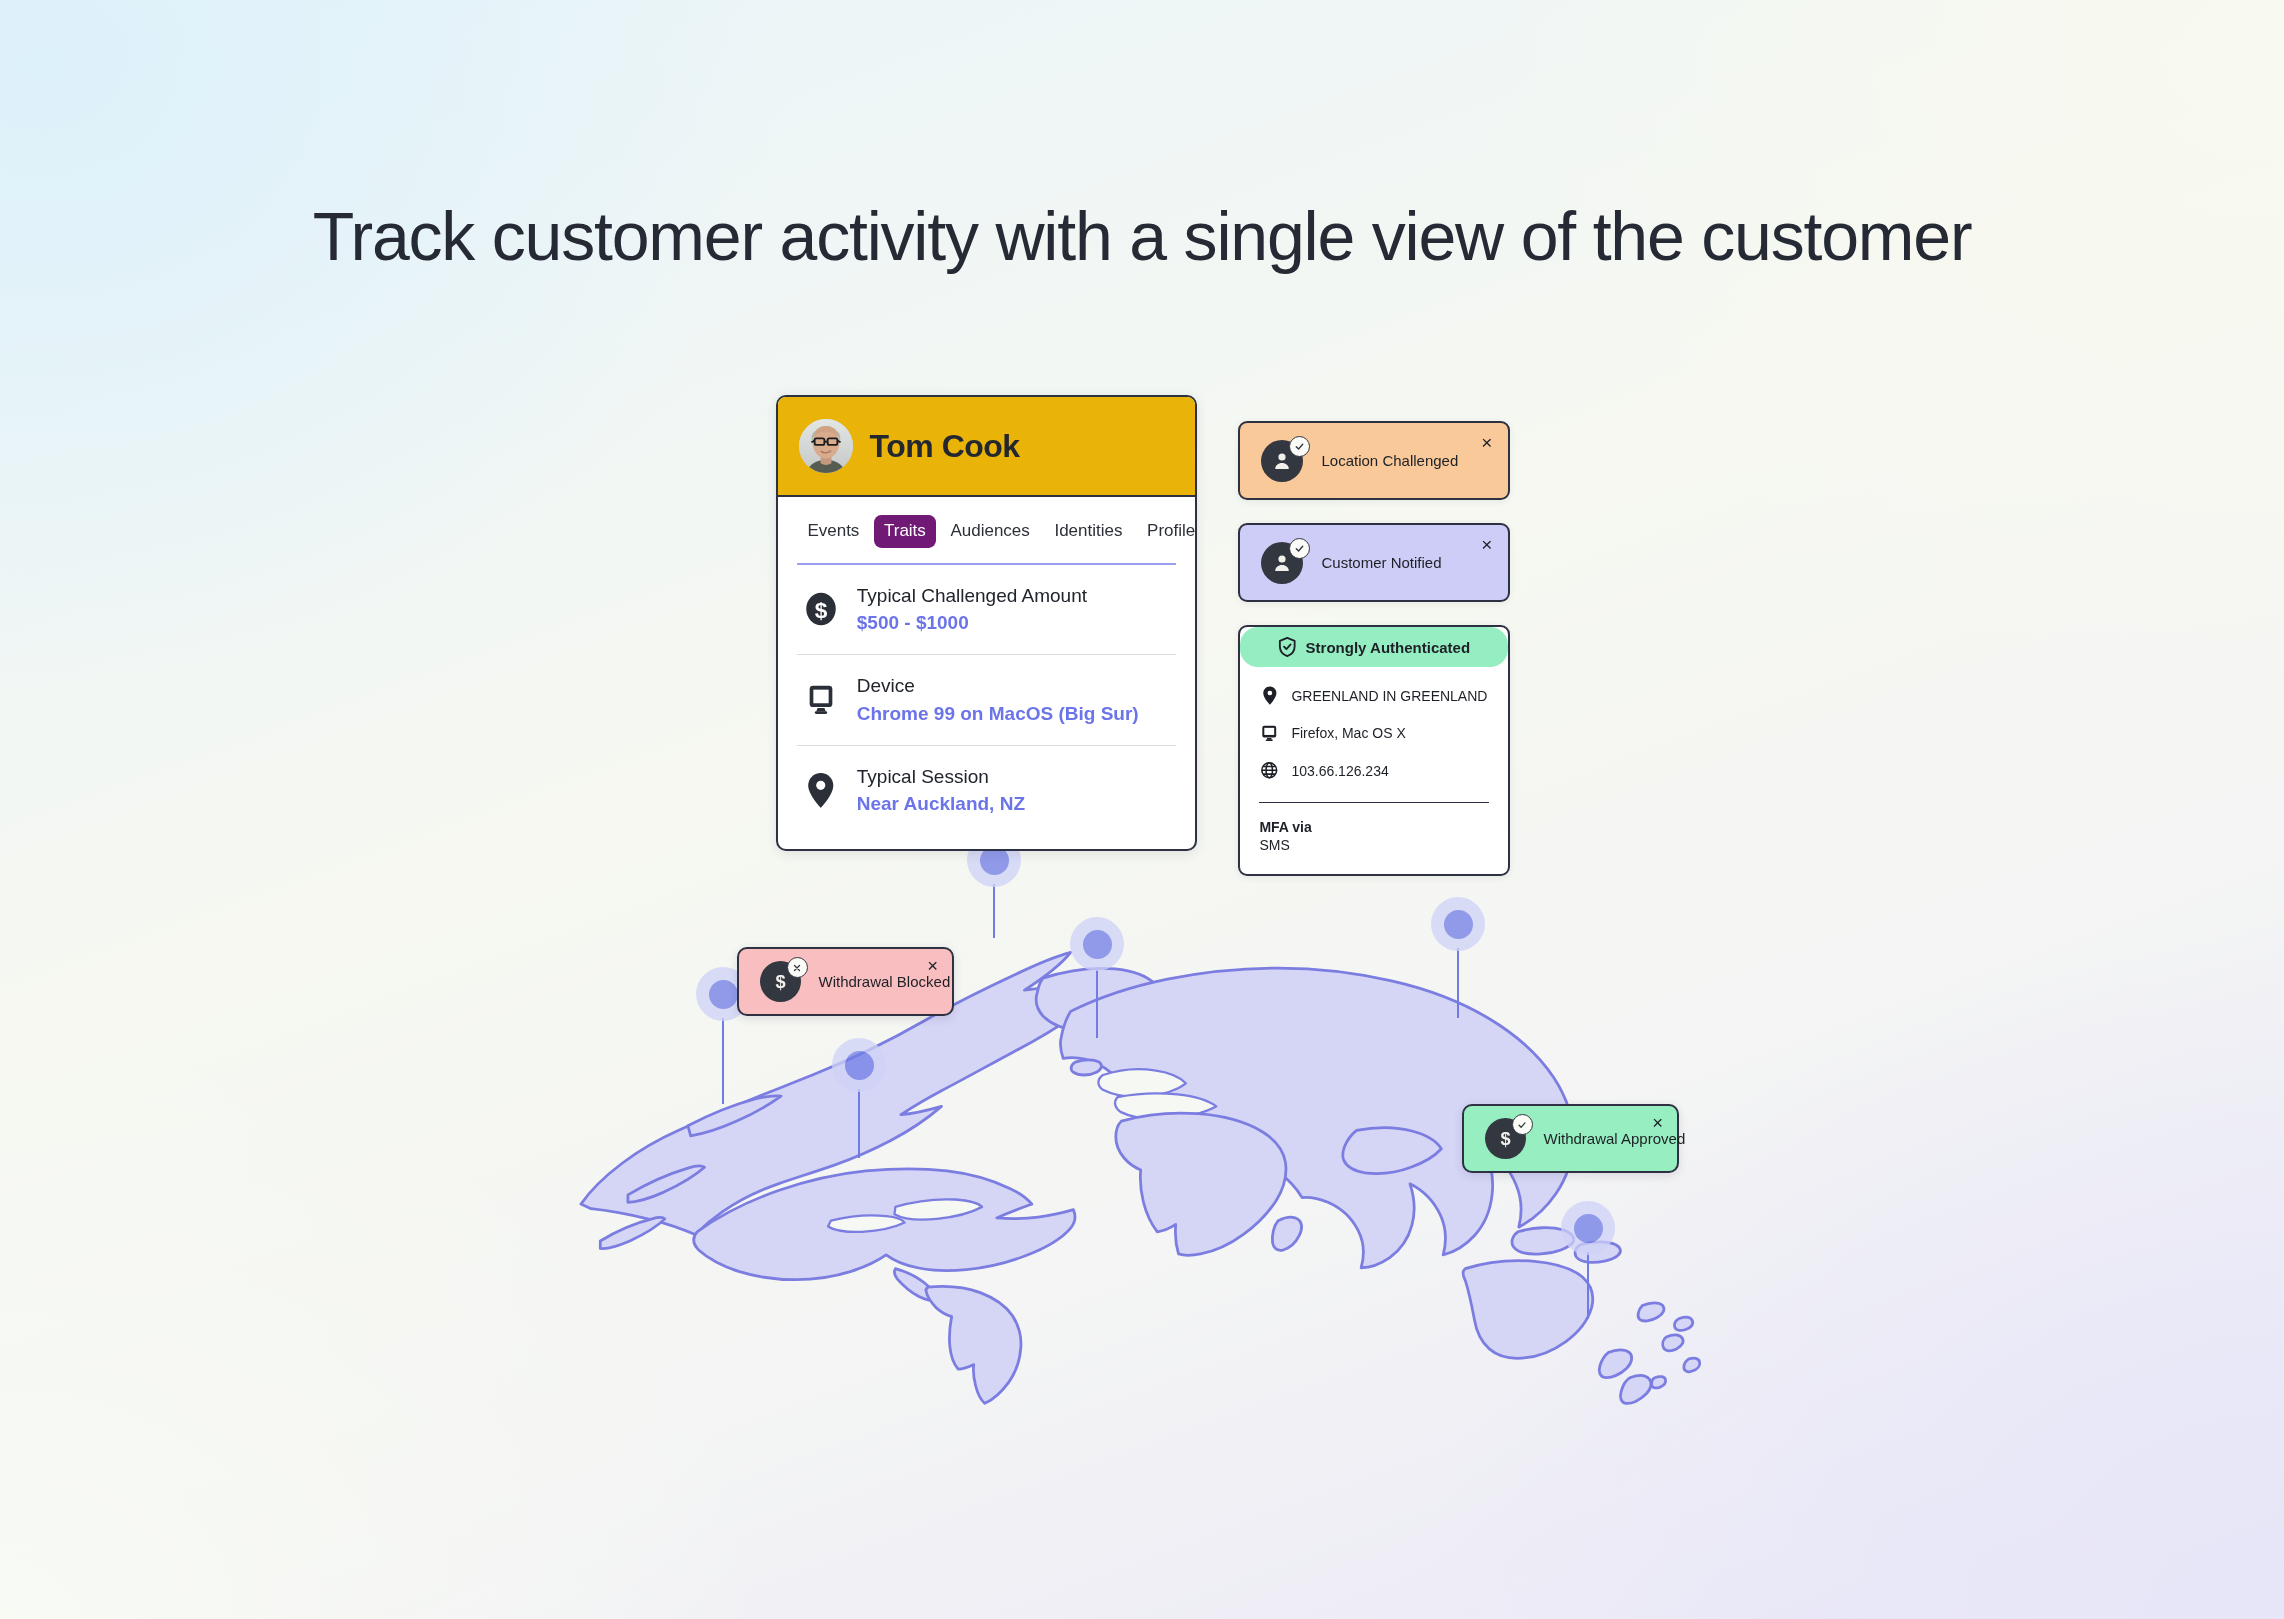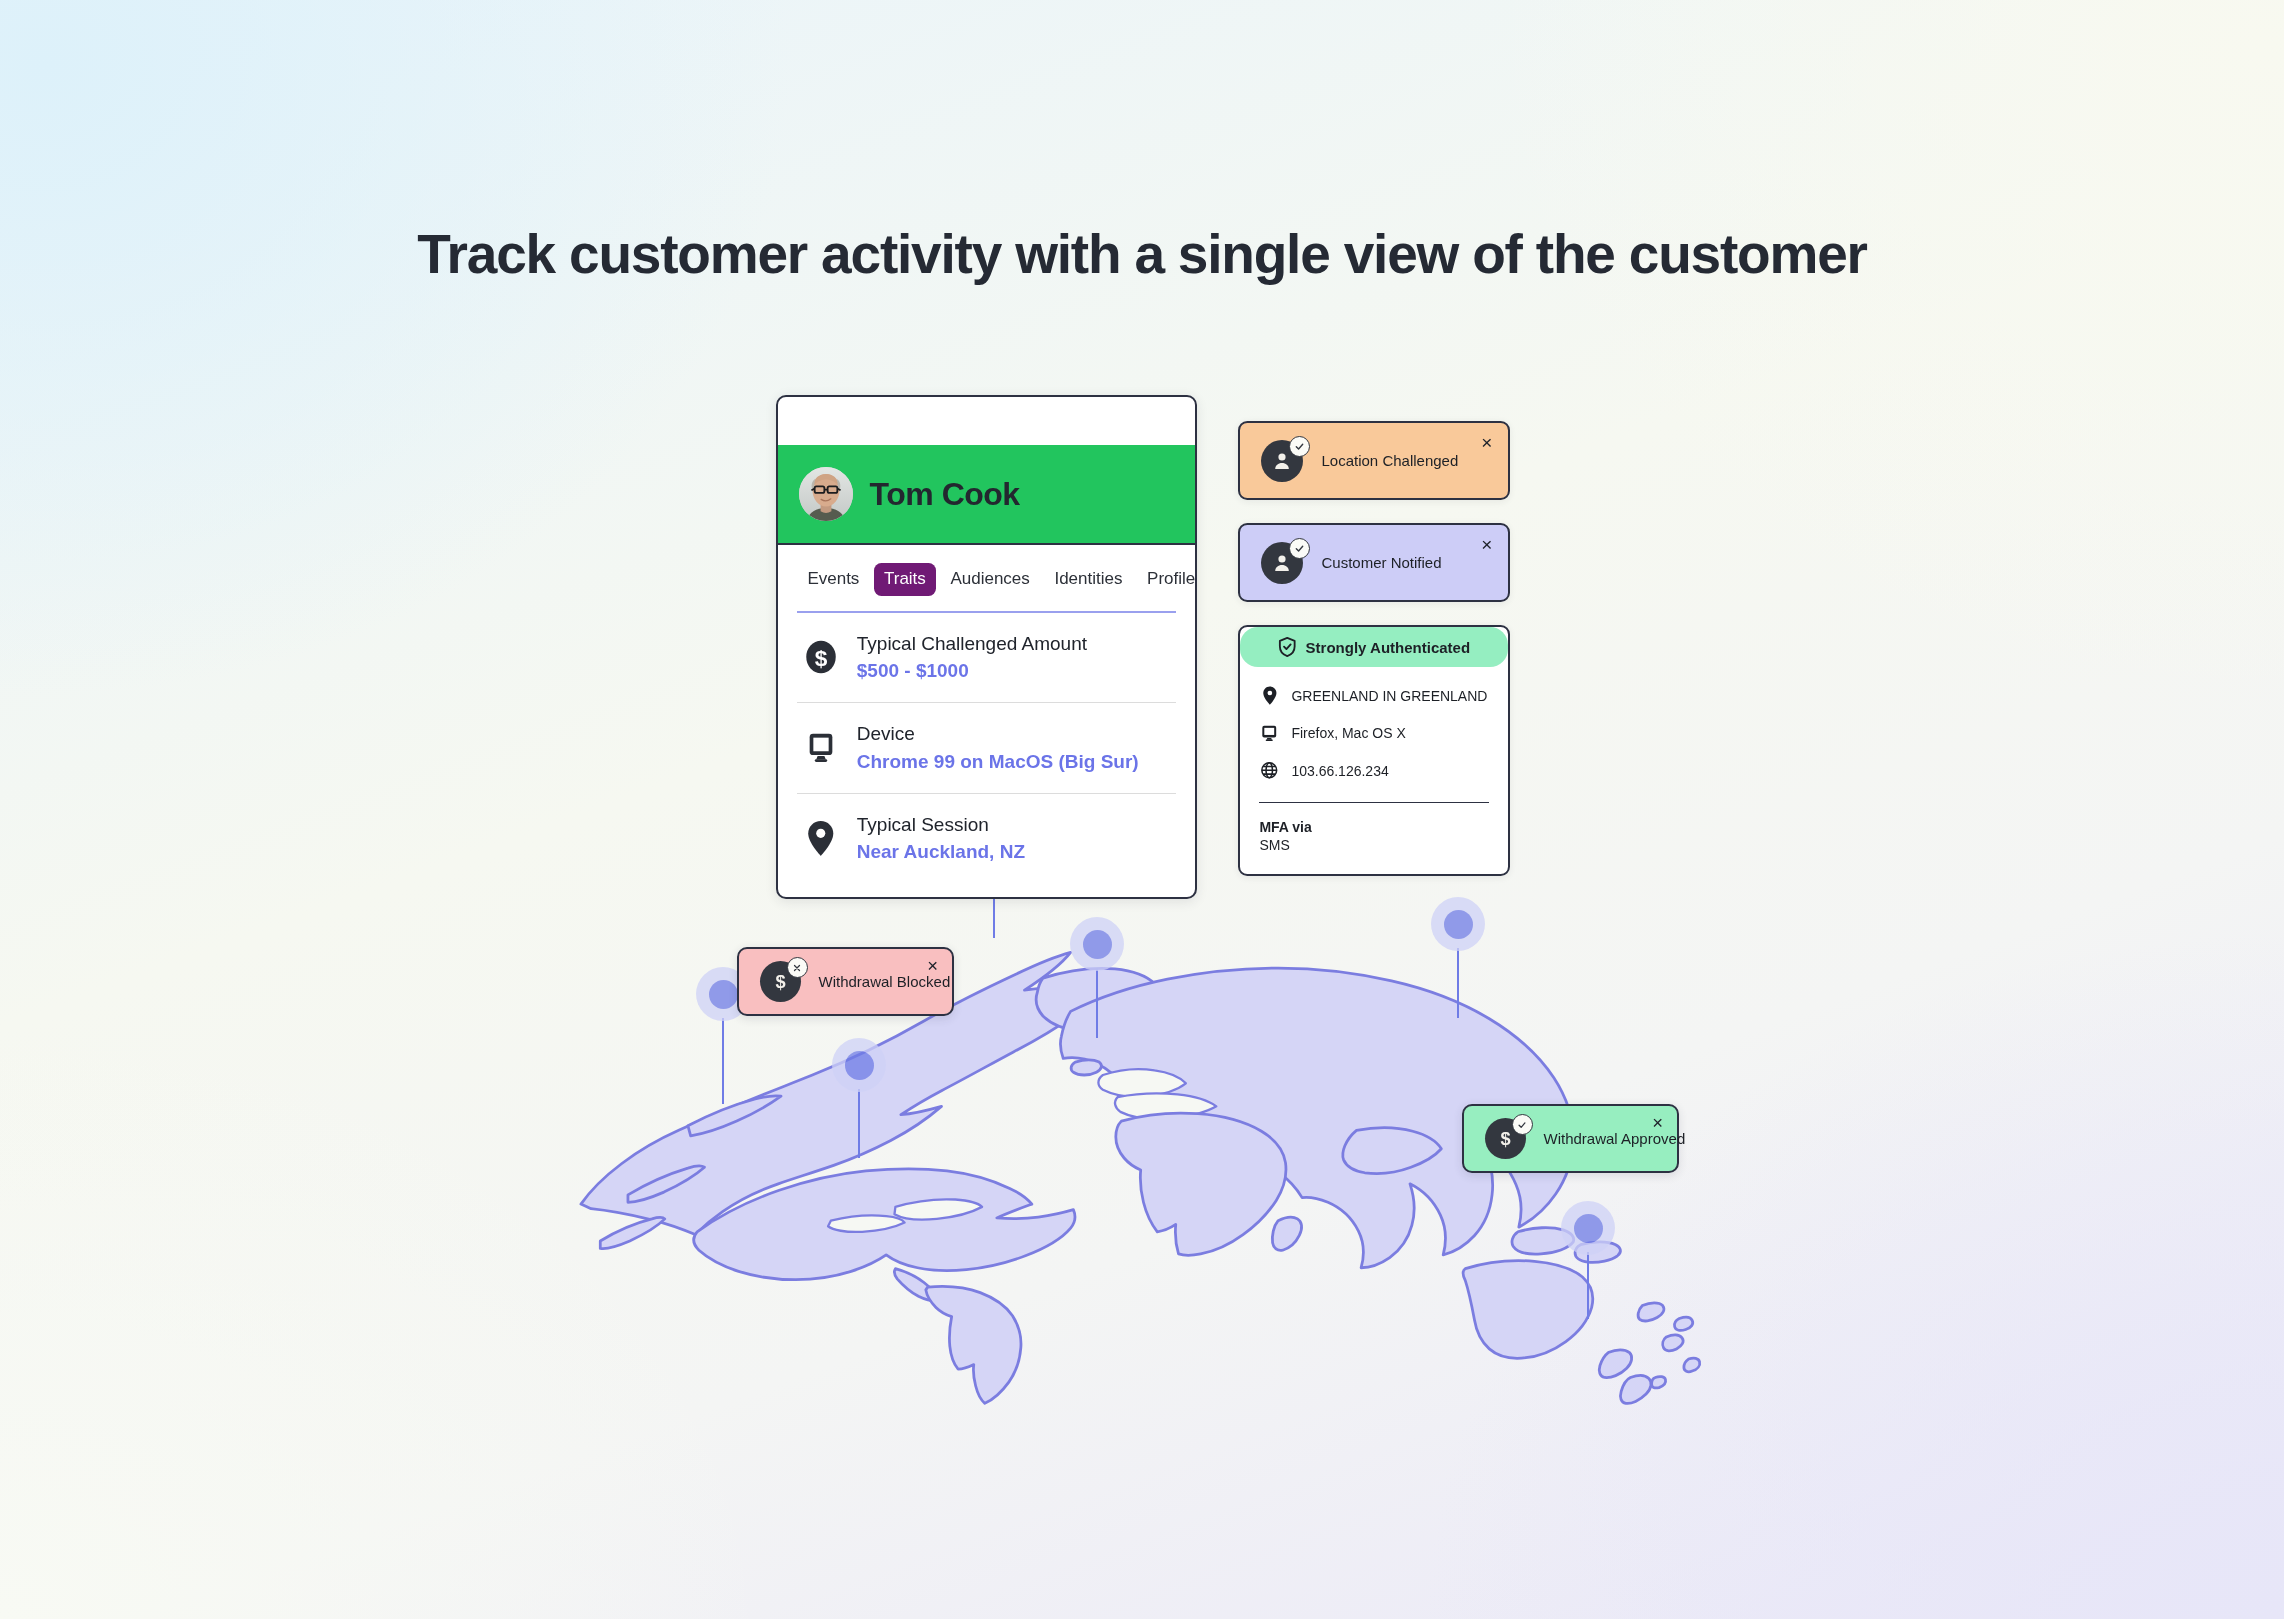--- a/index.html
+++ b/index.html
@@ -20,26 +20,26 @@
       radial-gradient(ellipse 1292px 1015px at 0% 100%, rgba(248,250,244,1) 0%, rgba(248,250,244,0) 60%),
       linear-gradient(160deg, #e9f4fa 0%, #f6f8f1 42%, #f4f5f4 68%, #e9e7f8 100%);
     position: relative;
   }
 
   .stage { position: absolute; inset: 0; }
 
   
   .page-title {
     position: absolute;
-    top: 224px;
+    top: 199px;
     left: 0;
     width: 100%;
     text-align: center;
-    font-size: 55px;
-    font-weight: 700;
+    font-size: 68px;
+    font-weight: 400;
     letter-spacing: -1.2px;
     color: #252a34;
     line-height: 1.1;
   }
 
   
   .map-wrap {
     position: absolute;
     left: 572px;
     top: 826px;
@@ -79,27 +79,26 @@
     left: 776px;
     top: 395px;
     width: 421px;
     background: #ffffff;
     border: 2.3px solid #2d3142;
     border-radius: 10px;
     overflow: hidden;
     box-shadow: 0 2.8px 12px rgba(40,44,62,.10);
   }
   .profile-head {
-    background: #22c55e;
+    background: #eab308;
     border-bottom: 2.3px solid #2d3142;
     display: flex;
     align-items: center;
     gap: 16.6px;
     padding: 22px 21px;
-    margin-top: 48px;
   }
   .avatar {
     width: 54px; height: 54px;
     border-radius: 50%;
     overflow: hidden;
     flex: 0 0 auto;
     background: #cfd3d1;
     position: relative;
   }
   .avatar svg { width: 100%; height: 100%; display: block; }

